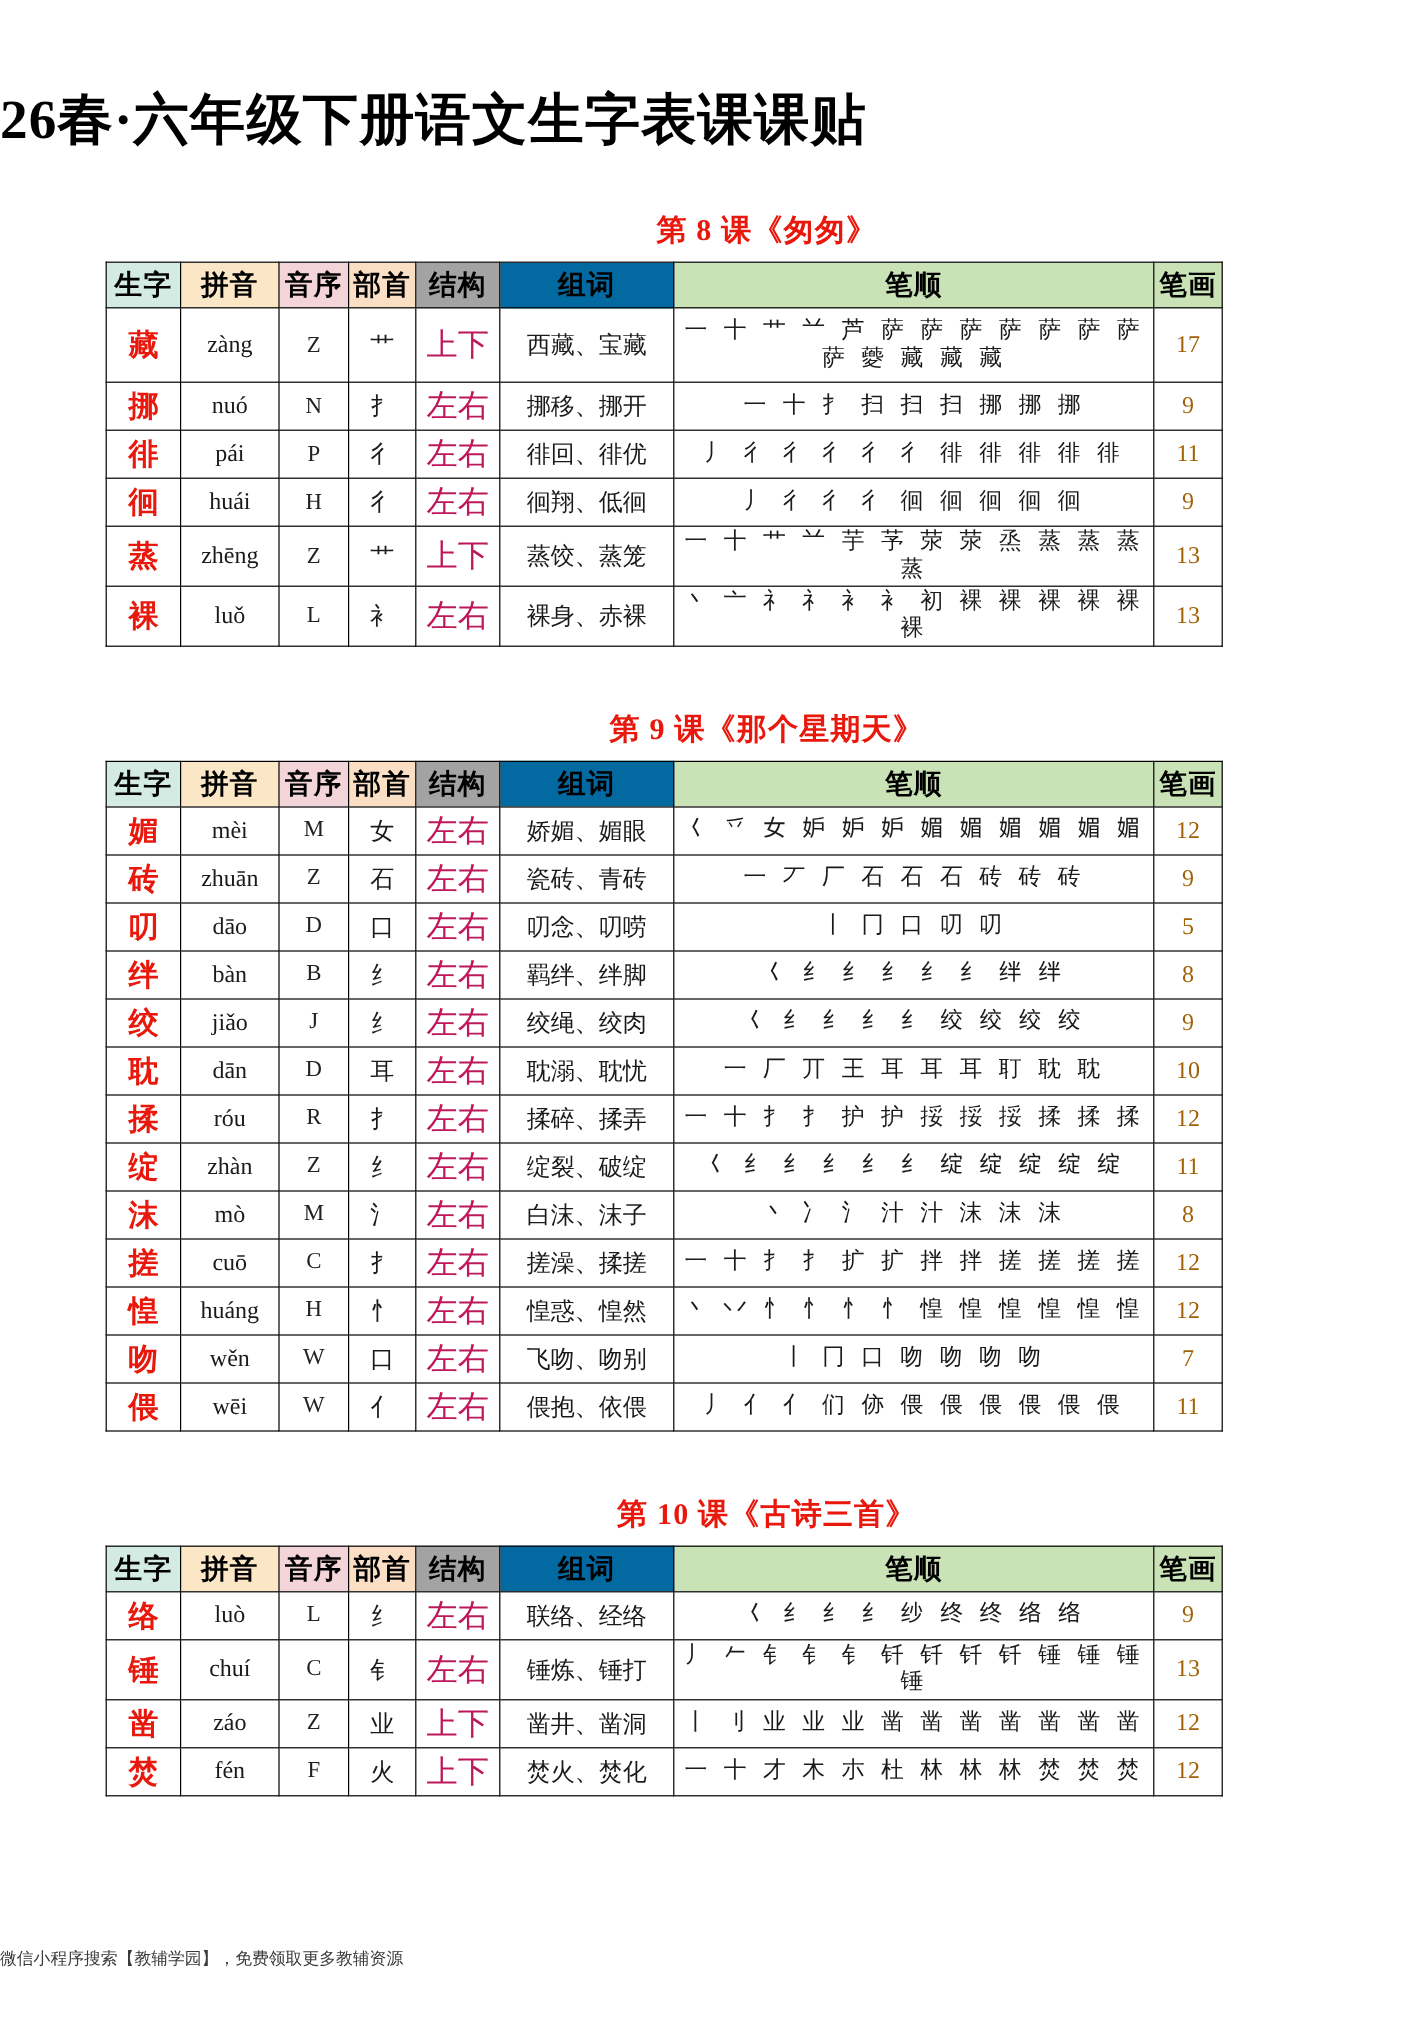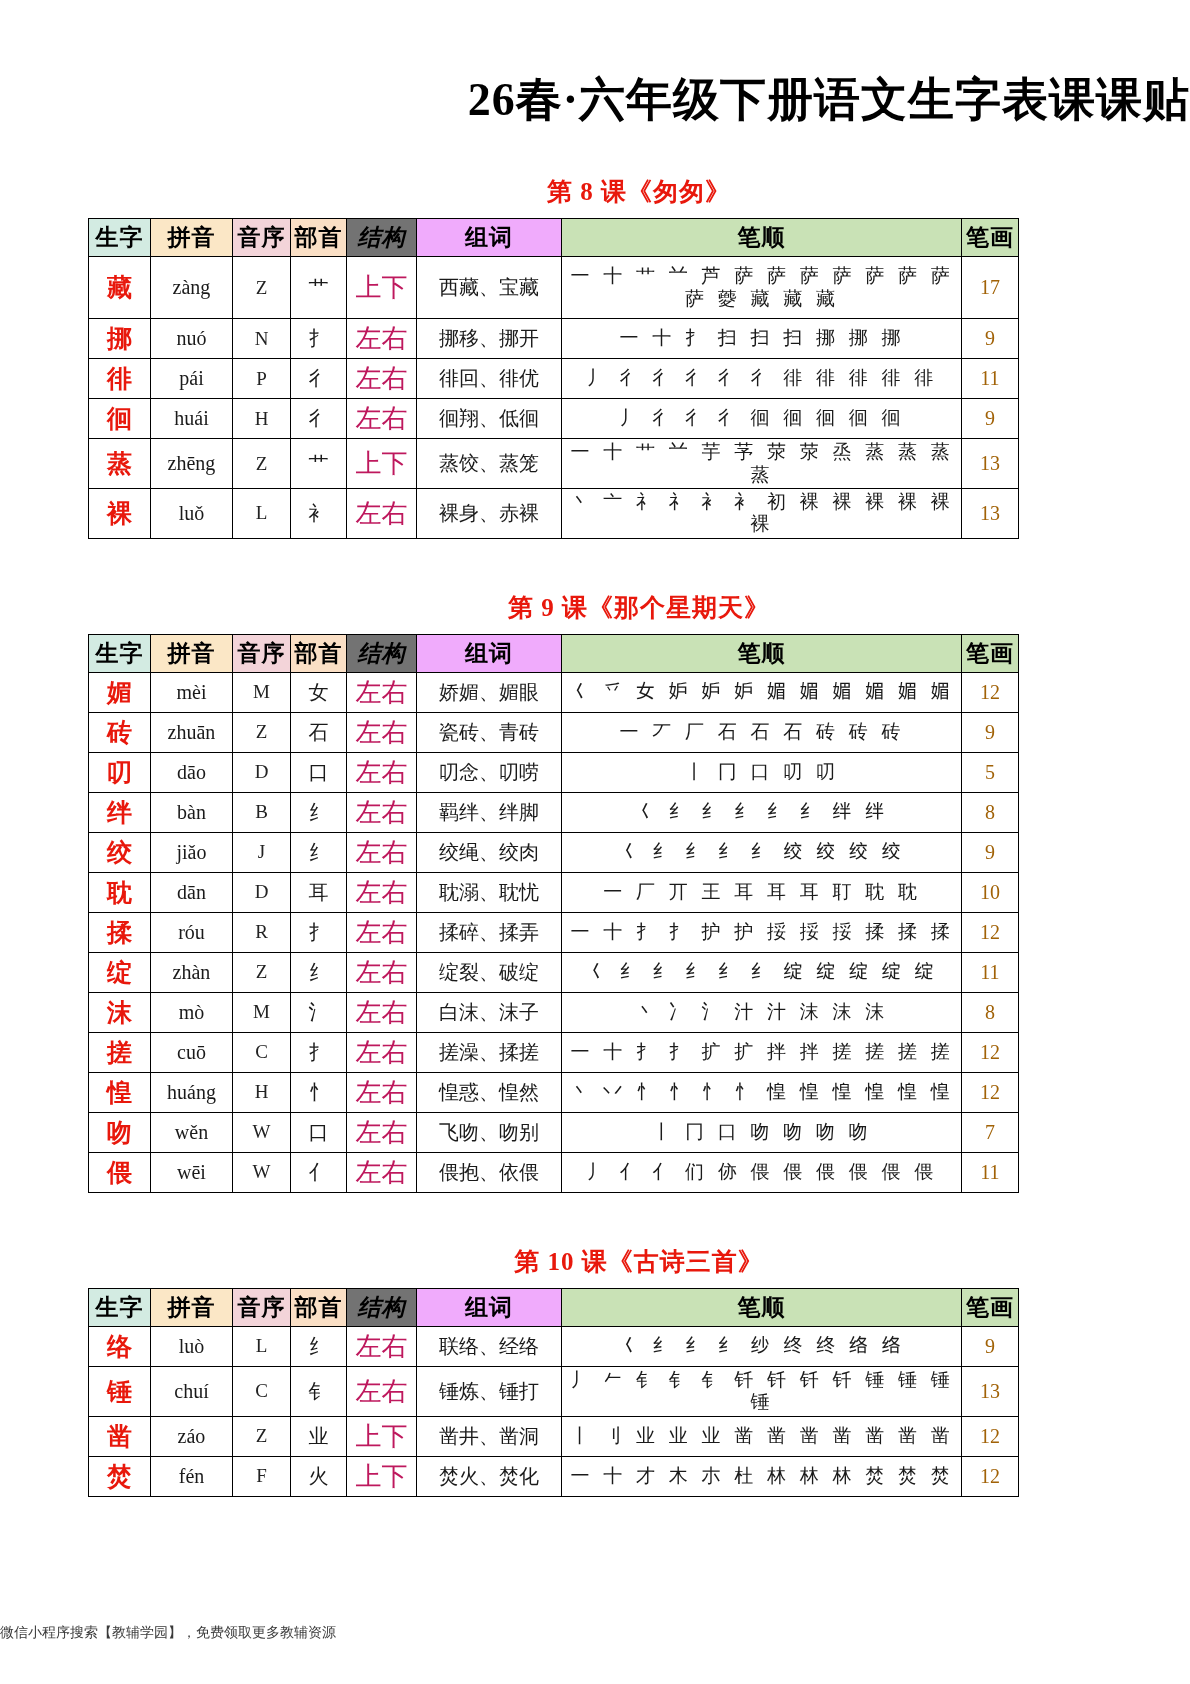--- a/index.html
+++ b/index.html
@@ -15,31 +15,30 @@
     overflow: hidden;
   }
   .page {
     width: 1190px;
     height: 1684px;
     padding: 0;
     position: relative;
   }
 
   .doc-title {
-    text-align: right;
+    text-align: left;
     font-family: "Liberation Serif", "DejaVu Serif", serif;
     font-size: 46px;
     font-weight: bold;
     letter-spacing: 1px;
     color: #000000;
     margin: 0;
     padding-top: 72px;
     padding-bottom: 0;
     line-height: 1.2;
-    padding-left: 39px;
   }
 
   .lesson-block { margin: 0 0 0 0; }
 
   .lesson-title {
     color: #e8180c;
     font-weight: bold;
     font-size: 25px;
     font-family: "Liberation Serif", "DejaVu Serif", serif;
     margin: 0 0 10px 88px;
@@ -69,22 +68,22 @@
     font-weight: bold;
     height: 38px;
     letter-spacing: 1px;
   }
 
   
   th.h-shengzi { background: #d3ebe2; }
   th.h-pinyin  { background: #fbe7c6; }
   th.h-yinxu   { background: #f3d4d9; }
   th.h-bushou  { background: #fadfc5; }
-  th.h-jiegou  { background: #737373; font-style: italic; }
-  th.h-zuci    { background: #f0abfc; }
+  th.h-jiegou  { background: #a3a3a3; }
+  th.h-zuci    { background: #0369a1; }
   th.h-bishun  { background: #c9e2b6; }
   th.h-bihua   { background: #c9e2b6; }
 
   
   col.c-shengzi { width: 62px; }
   col.c-pinyin  { width: 82px; }
   col.c-yinxu   { width: 58px; }
   col.c-bushou  { width: 56px; }
   col.c-jiegou  { width: 70px; }
   col.c-zuci    { width: 145px; }

